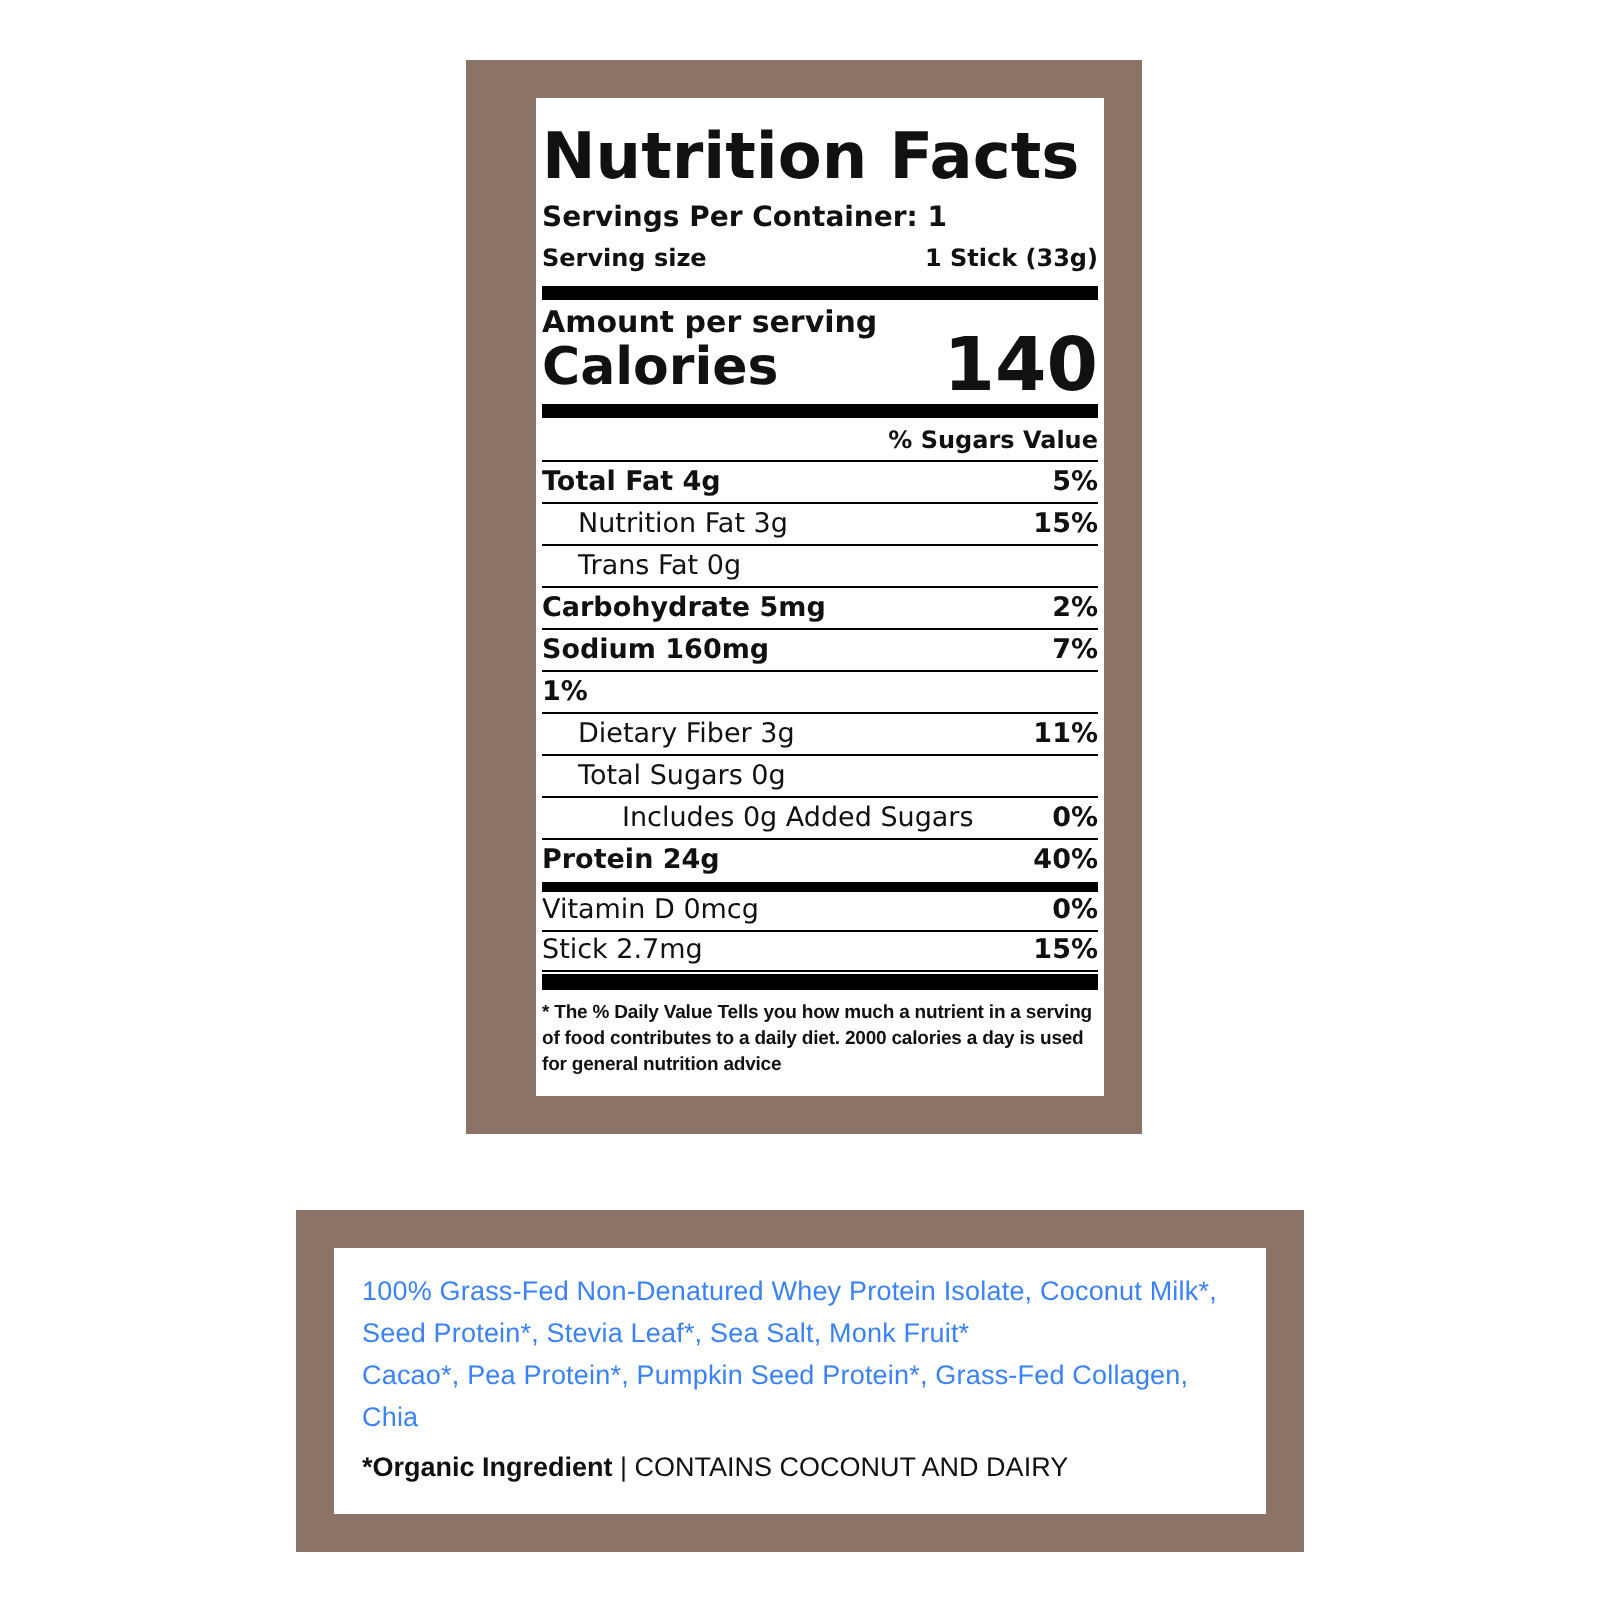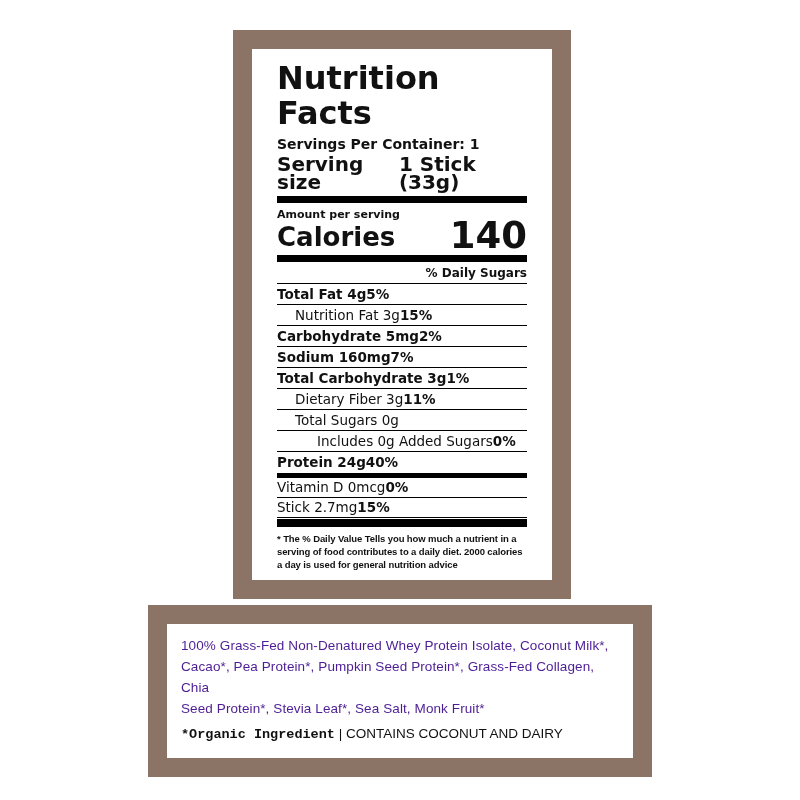--- a/index.html
+++ b/index.html
@@ -4,33 +4,33 @@
 <style>
   * { margin:0; padding:0; box-sizing:border-box; }
   html,body { width:800px; height:800px; background:#ffffff; }
   body { position:relative; font-family:"DejaVu Sans", sans-serif; color:#111; }
 
   
   .nf-frame {
     position:absolute; left:233px; top:30px; width:338px;
     background:#8B7365; padding:19px;
   }
-  .nf-inner { background:#ffffff; padding:12px 25px 9px; }
+  .nf-inner { background:#ffffff; padding:12px 3px 9px;margin-left:16px; }
   .nf-title { font-size:32px; line-height:35px; font-weight:bold; letter-spacing:0px; }
   .nf-servings { font-size:14px; font-weight:bold; margin-top:5px; line-height:17px; }
-  .nf-serving-row { display:flex; justify-content:space-between; font-size:20px; font-weight:bold; margin-top:2px; line-height:18px; }
+  .nf-serving-row { display:flex; justify-content:space-between; font-size:12px; font-weight:bold; margin-top:2px; line-height:18px; }
   .bar { background:#000; }
   .bar-a { height:7px; margin:5px 0 4px; }
-  .nf-amount { font-size:11px; font-weight:bold; line-height:15px; }
+  .nf-amount { font-size:15px; font-weight:bold; line-height:15px; }
   .nf-cal-row { display:flex; justify-content:space-between; align-items:flex-end; margin-top:-2px;gap:13px; }
   .nf-cal-label { font-size:26px; font-weight:bold; line-height:28px; }
   .nf-cal-value { font-size:37px; font-weight:bold; line-height:31px; }
   .bar-b { height:7px; margin:4px 0 0; }
   .nf-dv-header { text-align:right; font-size:12px; font-weight:bold; padding:4px 0 3px; border-bottom:1.5px solid #000; line-height:14px; }
-  .row { display:flex; align-items:flex-end; padding:2.5px 0 2px; border-bottom:1.5px solid #000; font-size:13.5px; line-height:15.5px; }
+  .row { display:flex; justify-content:space-between; align-items:flex-end; padding:2.5px 0 2px; border-bottom:1.5px solid #000; font-size:13.5px; line-height:15.5px; }
   .row.nob { border-bottom:none; }
   .row.vit { padding:2px 0 1.5px; }
   .n.b  { font-weight:bold; }
   .n.reg{ font-weight:normal; }
   .n.i1 { padding-left:18px; }
   .n.i2 { padding-left:40px; }
   .dv { font-weight:bold; }
   .bar-c { height:5px; margin:1px 0 0; }
   .bar-d { height:8px; margin:1px 0 0; }
   .nf-footnote {
@@ -41,68 +41,71 @@
 
   
   .ing-frame {
     position:absolute; left:148px; top:605px; width:504px;
     background:#8B7365; padding:19px;
   }
   .ing-inner { background:#ffffff; padding:11px 14px 13px; }
   .ing-heading { font-size:19px; font-weight:bold; letter-spacing:0.5px; line-height:24px; margin-bottom:6px; }
   .ing-line {
     font-family:"Liberation Sans", sans-serif;
-    font-size:13.5px; line-height:21px; color:#4c1d95; letter-spacing:0.1px;
+    font-size:13.5px; line-height:21px; color:#3b82f6; letter-spacing:0.1px;
   }
   .ing-note {
     margin-top:5px;
     font-family:"Liberation Sans", sans-serif;
     font-size:13.5px; line-height:20px; color:#111;
   }
-  .ing-note .org { font-weight:bold;font-family:Liberation Mono, monospace; }
+  .ing-note .org { font-weight:bold; }
   .ing-note .allergen { font-weight:normal; }
 </style>
 </head>
 <body>
 
 <section class="nf-frame">
   <div class="nf-inner">
     <h1 class="nf-title">Nutrition Facts</h1>
     <div class="nf-servings">Servings Per Container: 1</div>
     <div class="nf-serving-row">
       <span>Serving size</span>
       <span>1 Stick (33g)</span>
     </div>
     <div class="bar bar-a"></div>
     <div class="nf-amount">Amount per serving</div>
     <div class="nf-cal-row">
       <span class="nf-cal-label">Calories</span>
       <span class="nf-cal-value">140</span>
     </div>
     <div class="bar bar-b"></div>
-    <div class="nf-dv-header">% Daily Sugars</div>
+    <div class="nf-dv-header">% Sugars Value</div>
 
     <div class="row">
       <span class="n b">Total Fat 4g</span>
       <span class="dv">5%</span>
     </div>
     <div class="row">
       <span class="n reg i1">Nutrition Fat 3g</span>
       <span class="dv">15%</span>
     </div>
     <div class="row">
+      <span class="n reg i1">Trans Fat 0g</span>
+      <span class="dv"></span>
+    </div>
+    <div class="row">
       <span class="n b">Carbohydrate 5mg</span>
       <span class="dv">2%</span>
     </div>
     <div class="row">
       <span class="n b">Sodium 160mg</span>
       <span class="dv">7%</span>
     </div>
     <div class="row">
-      <span class="n b">Total Carbohydrate 3g</span>
       <span class="dv">1%</span>
     </div>
     <div class="row">
       <span class="n reg i1">Dietary Fiber 3g</span>
       <span class="dv">11%</span>
     </div>
     <div class="row">
       <span class="n reg i1">Total Sugars 0g</span>
       <span class="dv"></span>
     </div>
@@ -127,19 +130,19 @@
     </div>
 
     <div class="bar bar-d"></div>
     <p class="nf-footnote">* The % Daily Value Tells you how much a nutrient in a serving of food contributes to a daily diet. 2000 calories a day is used for general nutrition advice</p>
   </div>
 </section>
 
 <section class="ing-frame">
   <div class="ing-inner">
     <p class="ing-line">100% Grass-Fed Non-Denatured Whey Protein Isolate, Coconut Milk*,</p>
+    <p class="ing-line">Seed Protein*, Stevia Leaf*, Sea Salt, Monk Fruit*</p>
     <p class="ing-line">Cacao*, Pea Protein*, Pumpkin Seed Protein*, Grass-Fed Collagen, Chia</p>
-    <p class="ing-line">Seed Protein*, Stevia Leaf*, Sea Salt, Monk Fruit*</p>
     <p class="ing-note">
       <span class="org">*Organic Ingredient</span><span class="sep"> | </span><span class="allergen">CONTAINS COCONUT AND DAIRY</span>
     </p>
   </div>
 </section>
 
 </body></html>

